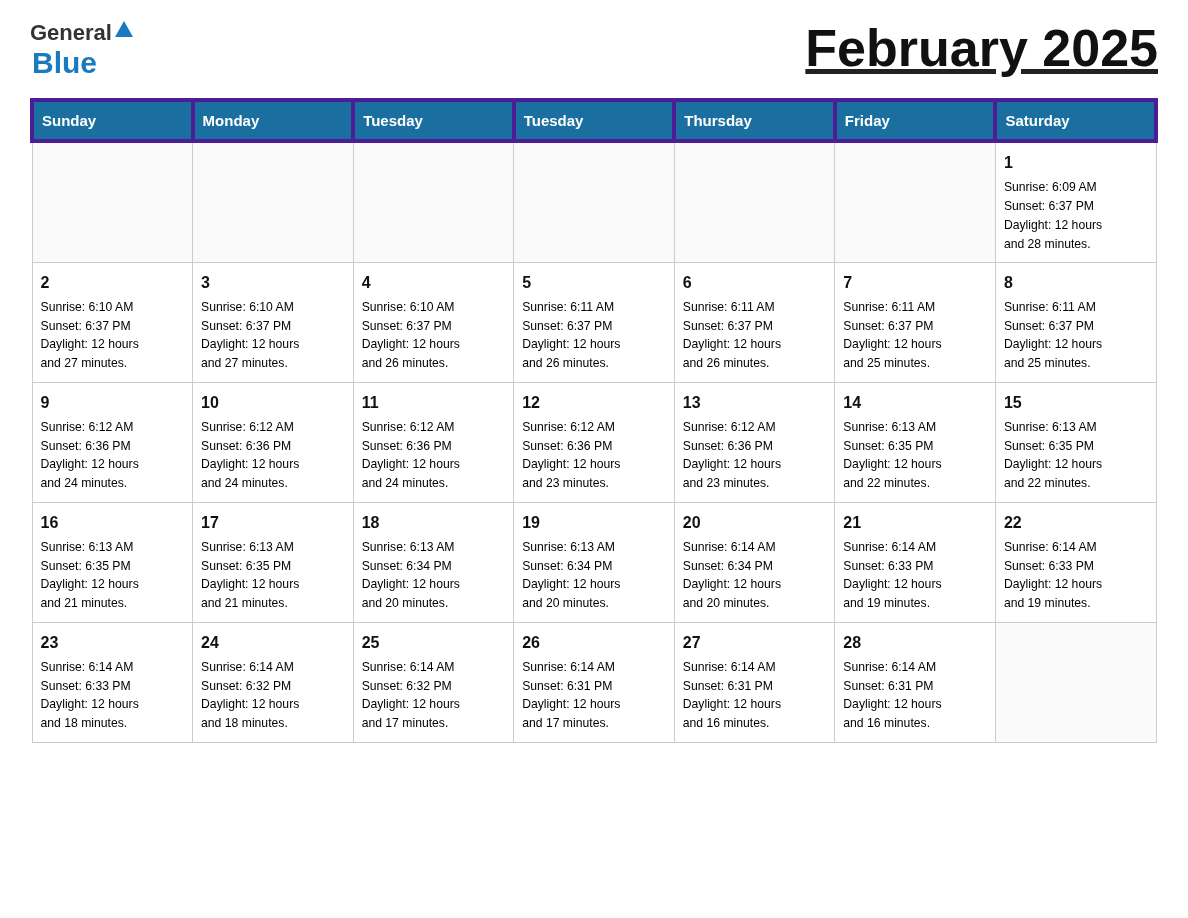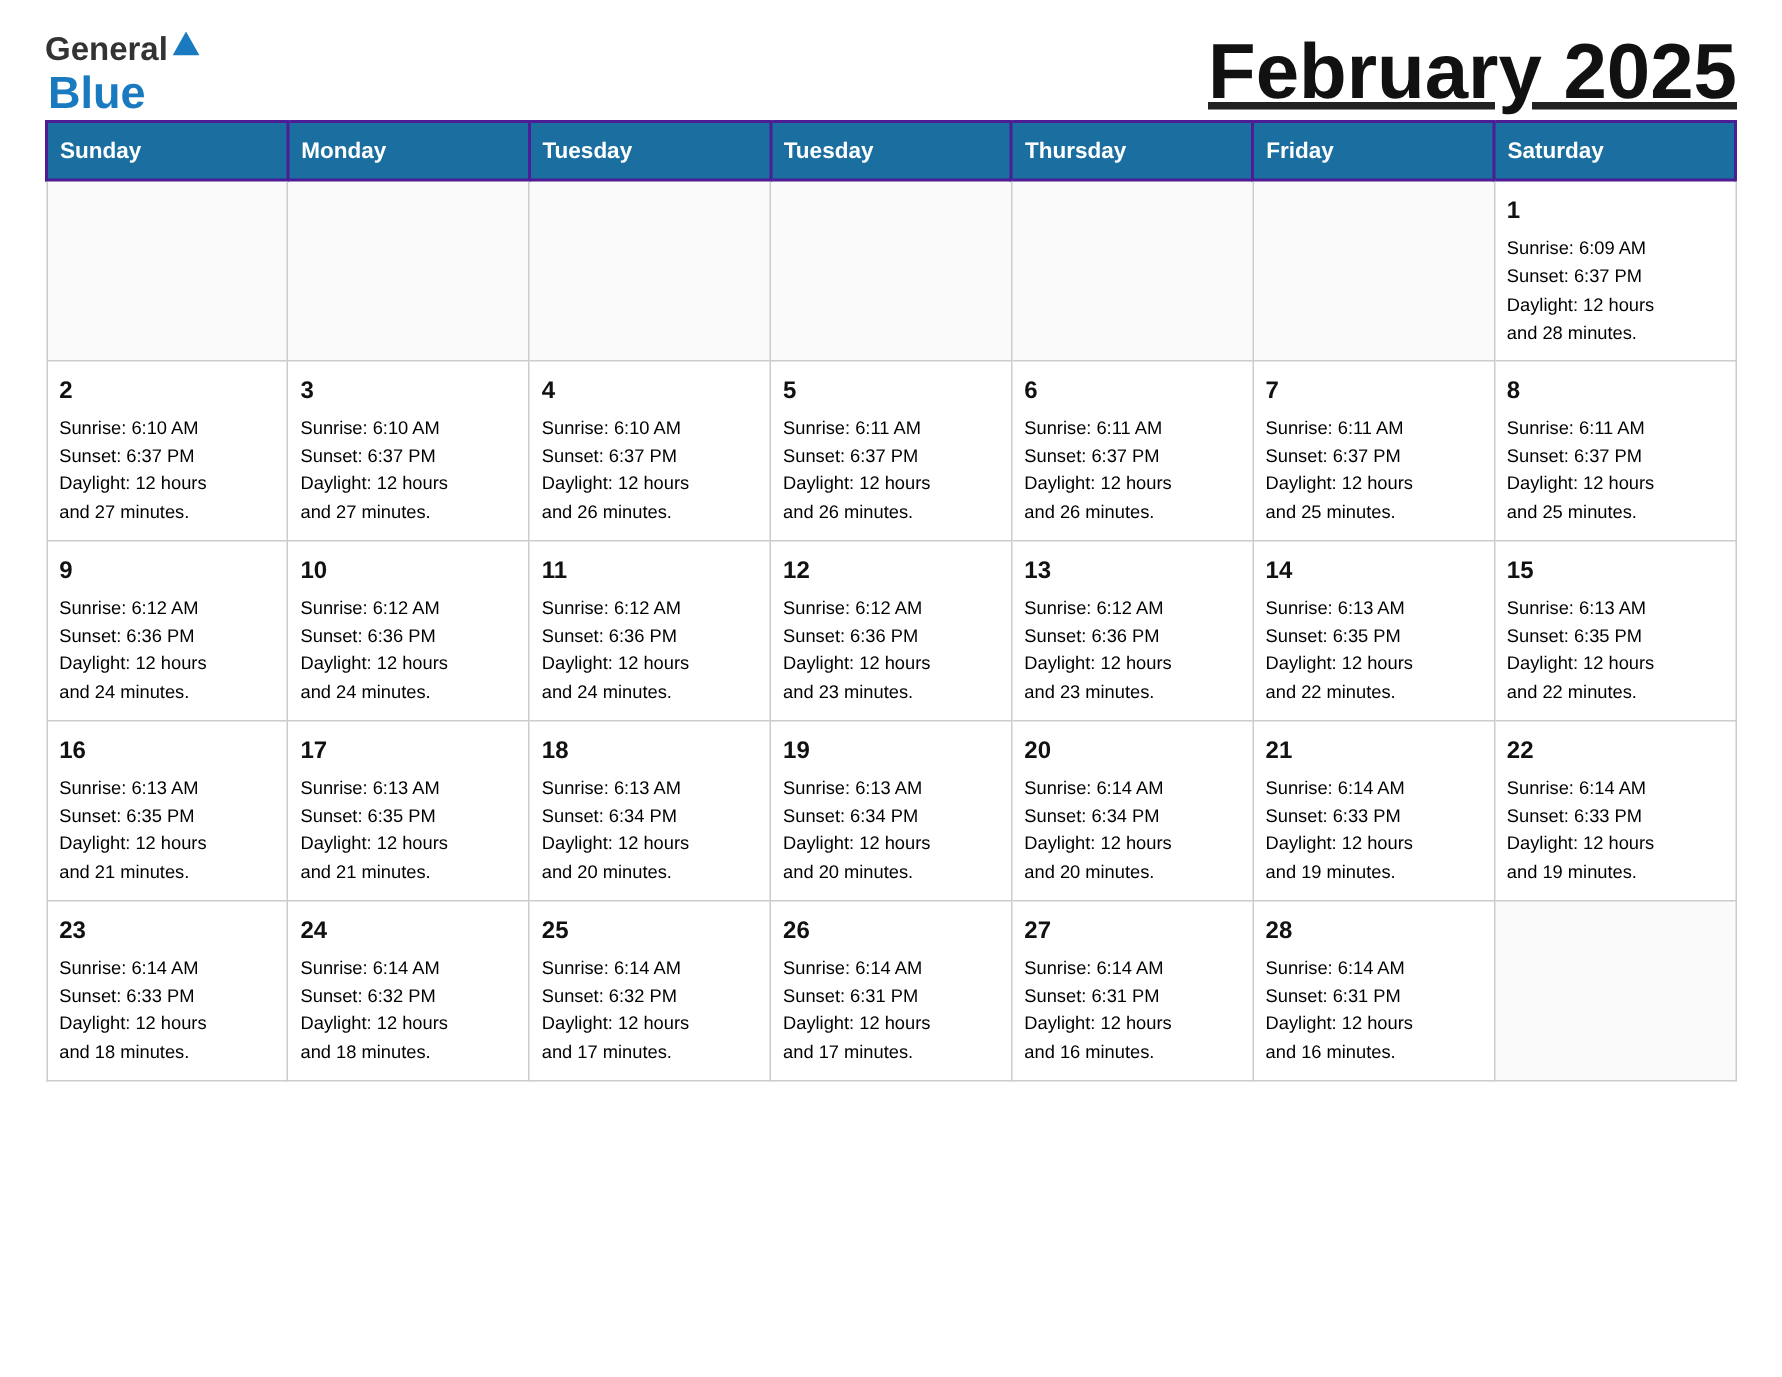--- a/index.html
+++ b/index.html
@@ -8,20 +8,21 @@
       background: #ffffff;
       color: #222;
       padding: 20px 30px;
       width: 1188px;
       min-height: 918px;
     }
     .header {
       display: flex;
       justify-content: space-between;
       align-items: flex-start;
+      margin-bottom: 18px;
     }
     .logo-text-general {
       font-size: 22px;
       font-weight: bold;
       color: #333;
     }
     .logo-wrapper {
       display: flex;
       flex-direction: column;
       align-items: flex-start;
@@ -56,21 +57,21 @@
       border-collapse: collapse;
       table-layout: fixed;
     }
     .calendar thead th {
       background-color: #1a6fa0;
       color: #ffffff;
       font-size: 15px;
       font-weight: bold;
       padding: 10px 8px;
       text-align: left;
-      border: 2px solid #4c1d95;
+      border: 4px solid #4c1d95;
     }
     .calendar tbody td {
       vertical-align: top;
       padding: 8px 8px;
       border: 1px solid #ccc;
       font-size: 12.5px;
       line-height: 1.5;
       min-height: 110px;
       height: 120px;
     }

